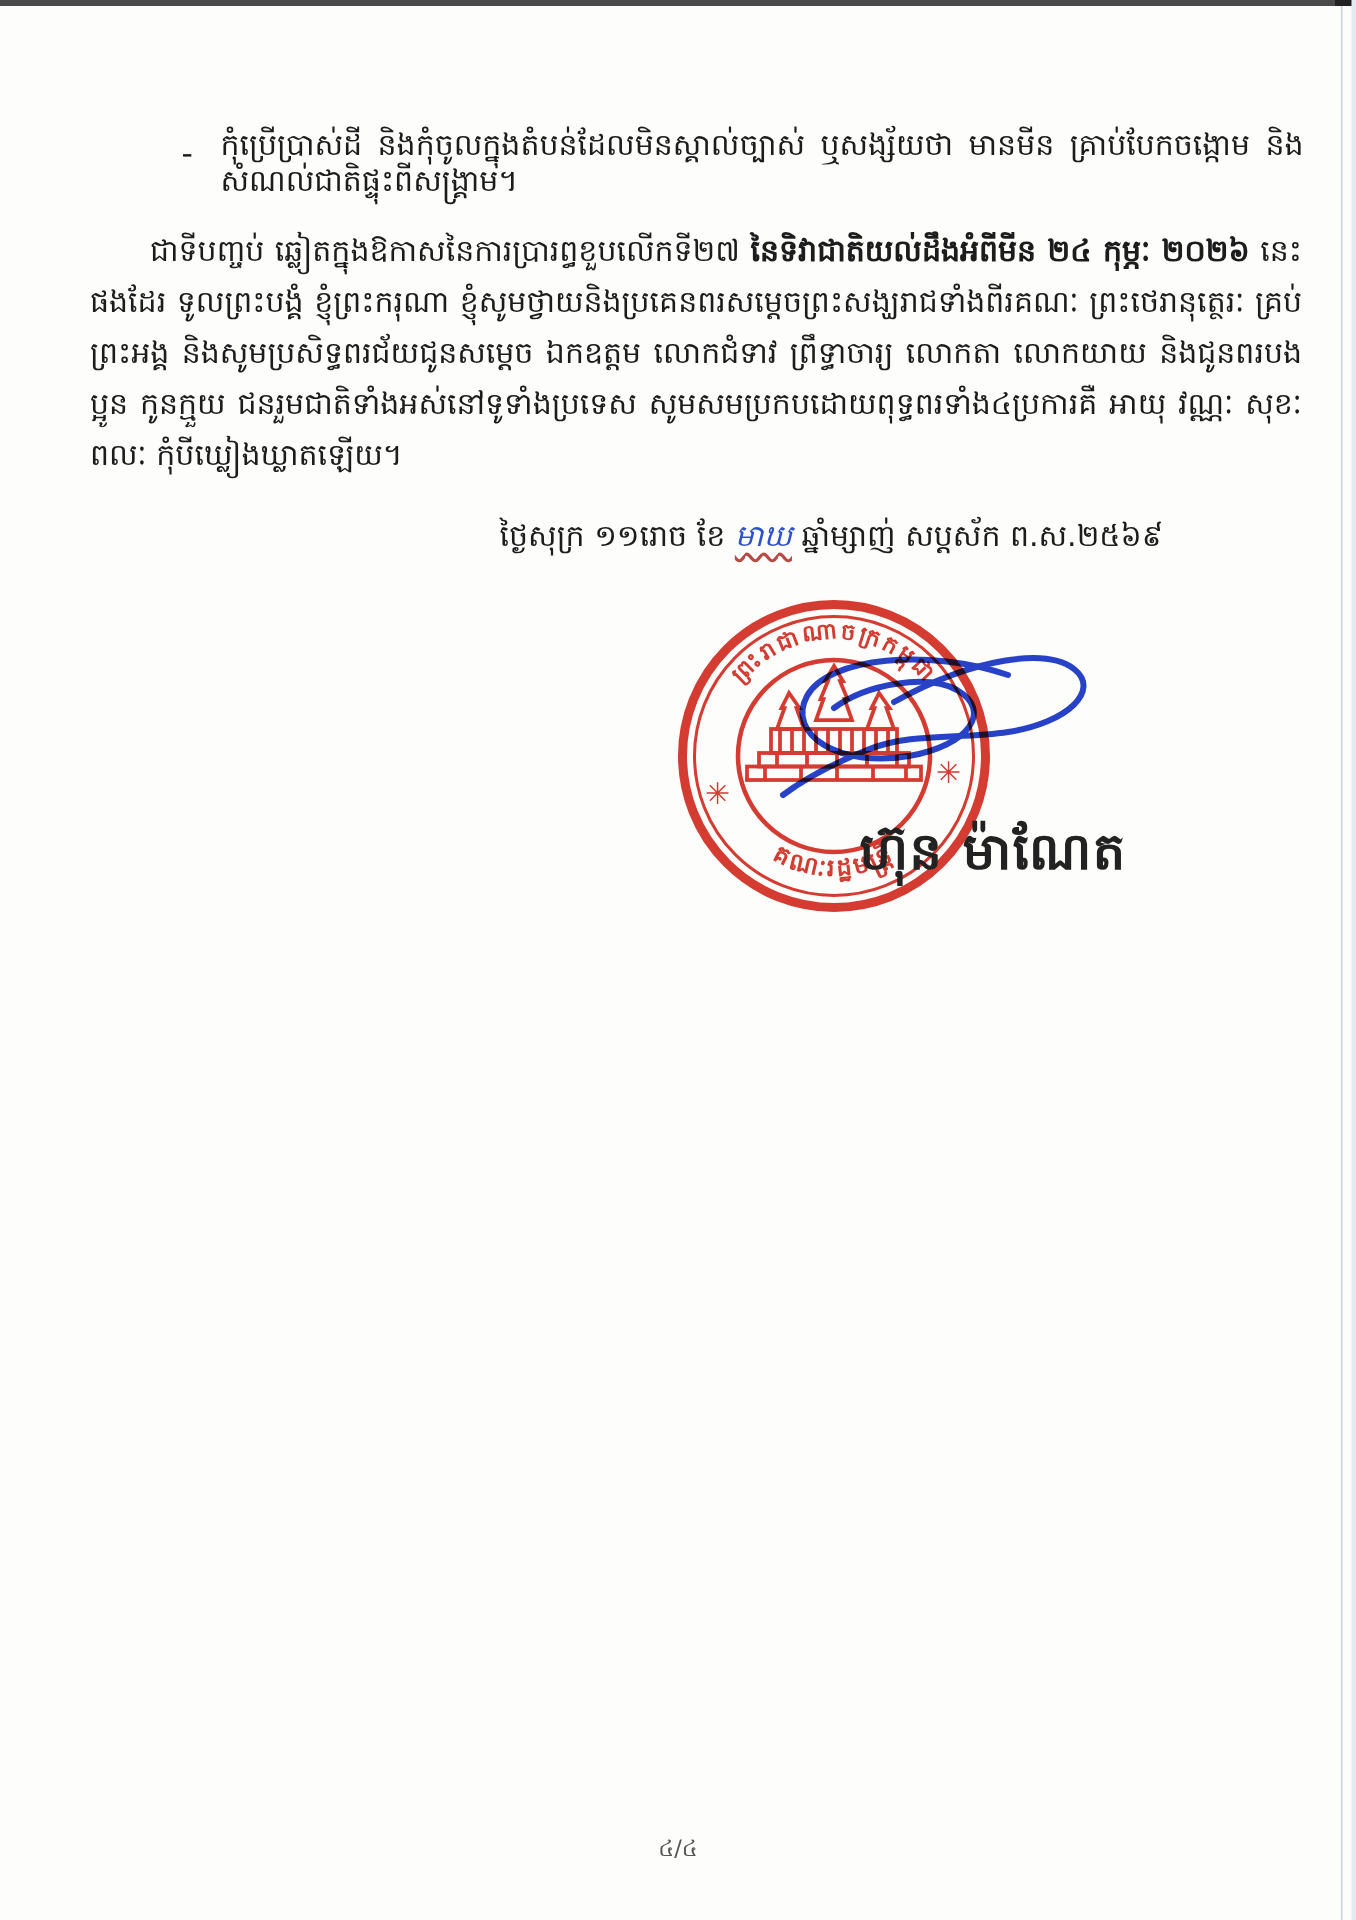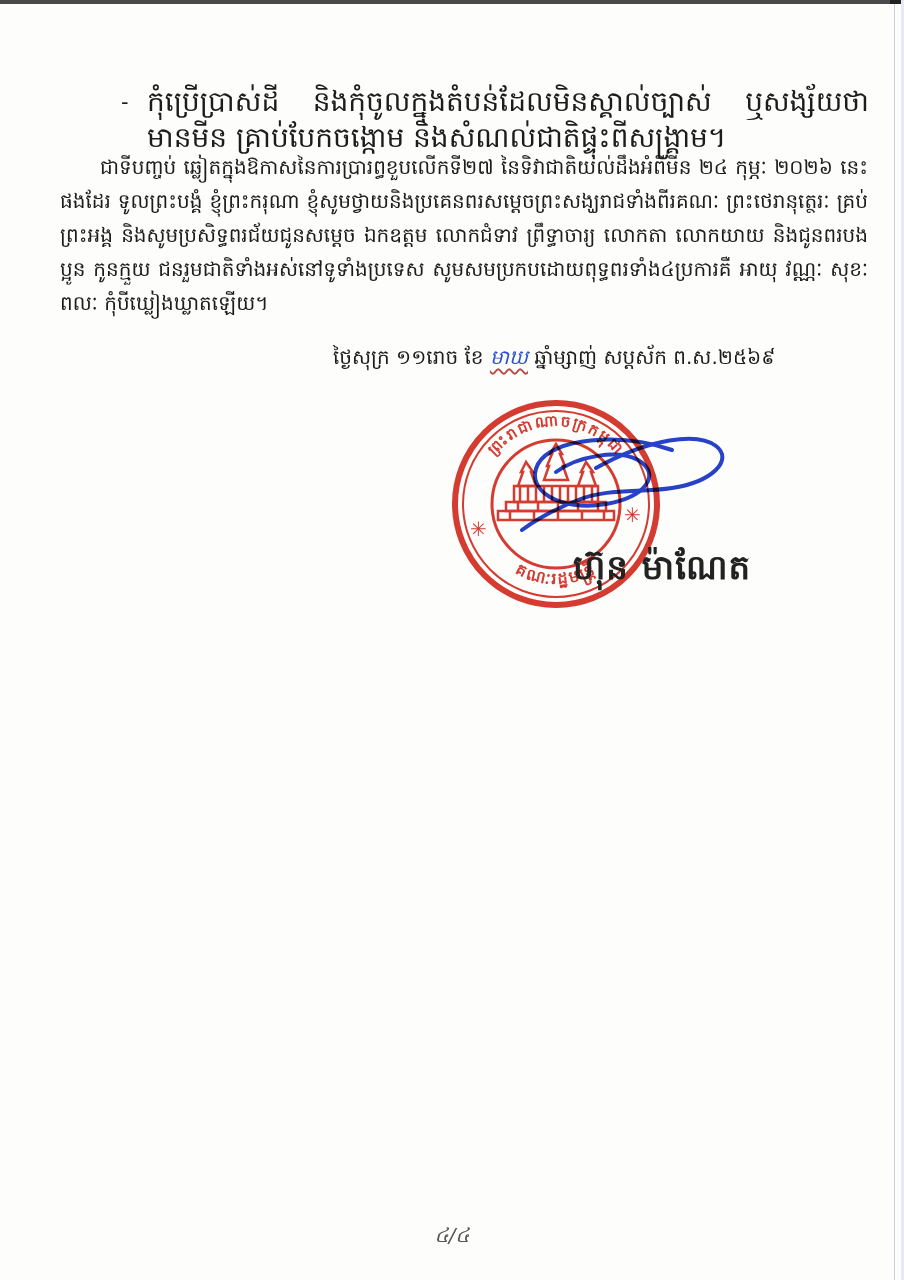--- a/index.html
+++ b/index.html
@@ -13,43 +13,43 @@
   }
   
   .scan-edge-top{position:absolute;top:0;left:0;width:904px;height:4px;background:#4a4a4a;}
   .scan-edge-top::after{content:"";position:absolute;right:0;top:0;width:14px;height:4px;background:#222;}
   .scan-edge-right{position:absolute;top:4px;right:9px;width:1px;height:1276px;background:#c9cfd9;}
   .scan-strip-right{position:absolute;top:0;right:0;width:3px;height:1280px;background:#e4e9f2;}
 
   
   .bullet-row{position:absolute;left:121px;top:84px;width:748px;display:flex;}
   .bullet-marker{width:26px;font-size:21px;line-height:36px;}
-  .bullet-text{flex:1;font-size:28px;line-height:36px;text-align:justify;}
+  .bullet-text{flex:1;font-size:20px;line-height:24px;text-align:justify;}
 
   
   .closing{position:absolute;left:60px;top:150px;width:808px;
     font-size:20px;line-height:34px;text-align:justify;text-indent:40px;}
-  .closing .bold-seg{font-weight:normal;}
+  .closing .bold-seg{font-weight:bold;}
 
   
   .dateline{position:absolute;left:333px;top:338px;width:560px;font-size:20px;line-height:38px;z-index:1;}
   .dateline .l2{padding-left:56px;}
   .hand-blue{color:#2f52cc;font-style:italic;text-align:center;}
   .hand-underline{text-decoration:underline;text-decoration-style:wavy;text-decoration-color:#b74a44;text-underline-offset:4px;}
   .check{color:#2f52cc;font-weight:bold;font-style:normal;}
 
   
   .stamp-wrap{position:absolute;left:448px;top:396px;width:216px;height:216px;z-index:2;mix-blend-mode:multiply;}
   .sig-wrap{position:absolute;left:420px;top:408px;width:340px;height:150px;z-index:3;mix-blend-mode:multiply;}
 
   .signer-name{position:absolute;left:532px;top:546px;width:260px;z-index:4;
     font-size:34px;font-weight:bold;letter-spacing:1px;color:#222;text-align:center;}
 
   .page-number{position:absolute;left:0;top:1222px;width:904px;text-align:center;
-    font-size:20px;color:#555;font-style:italic;}
+    font-size:15px;color:#555;}
 </style>
 </head>
 <body>
 
 <div class="page">
 
   <div class="scan-edge-top"></div>
   <div class="scan-edge-right"></div>
   <div class="scan-strip-right"></div>
 

